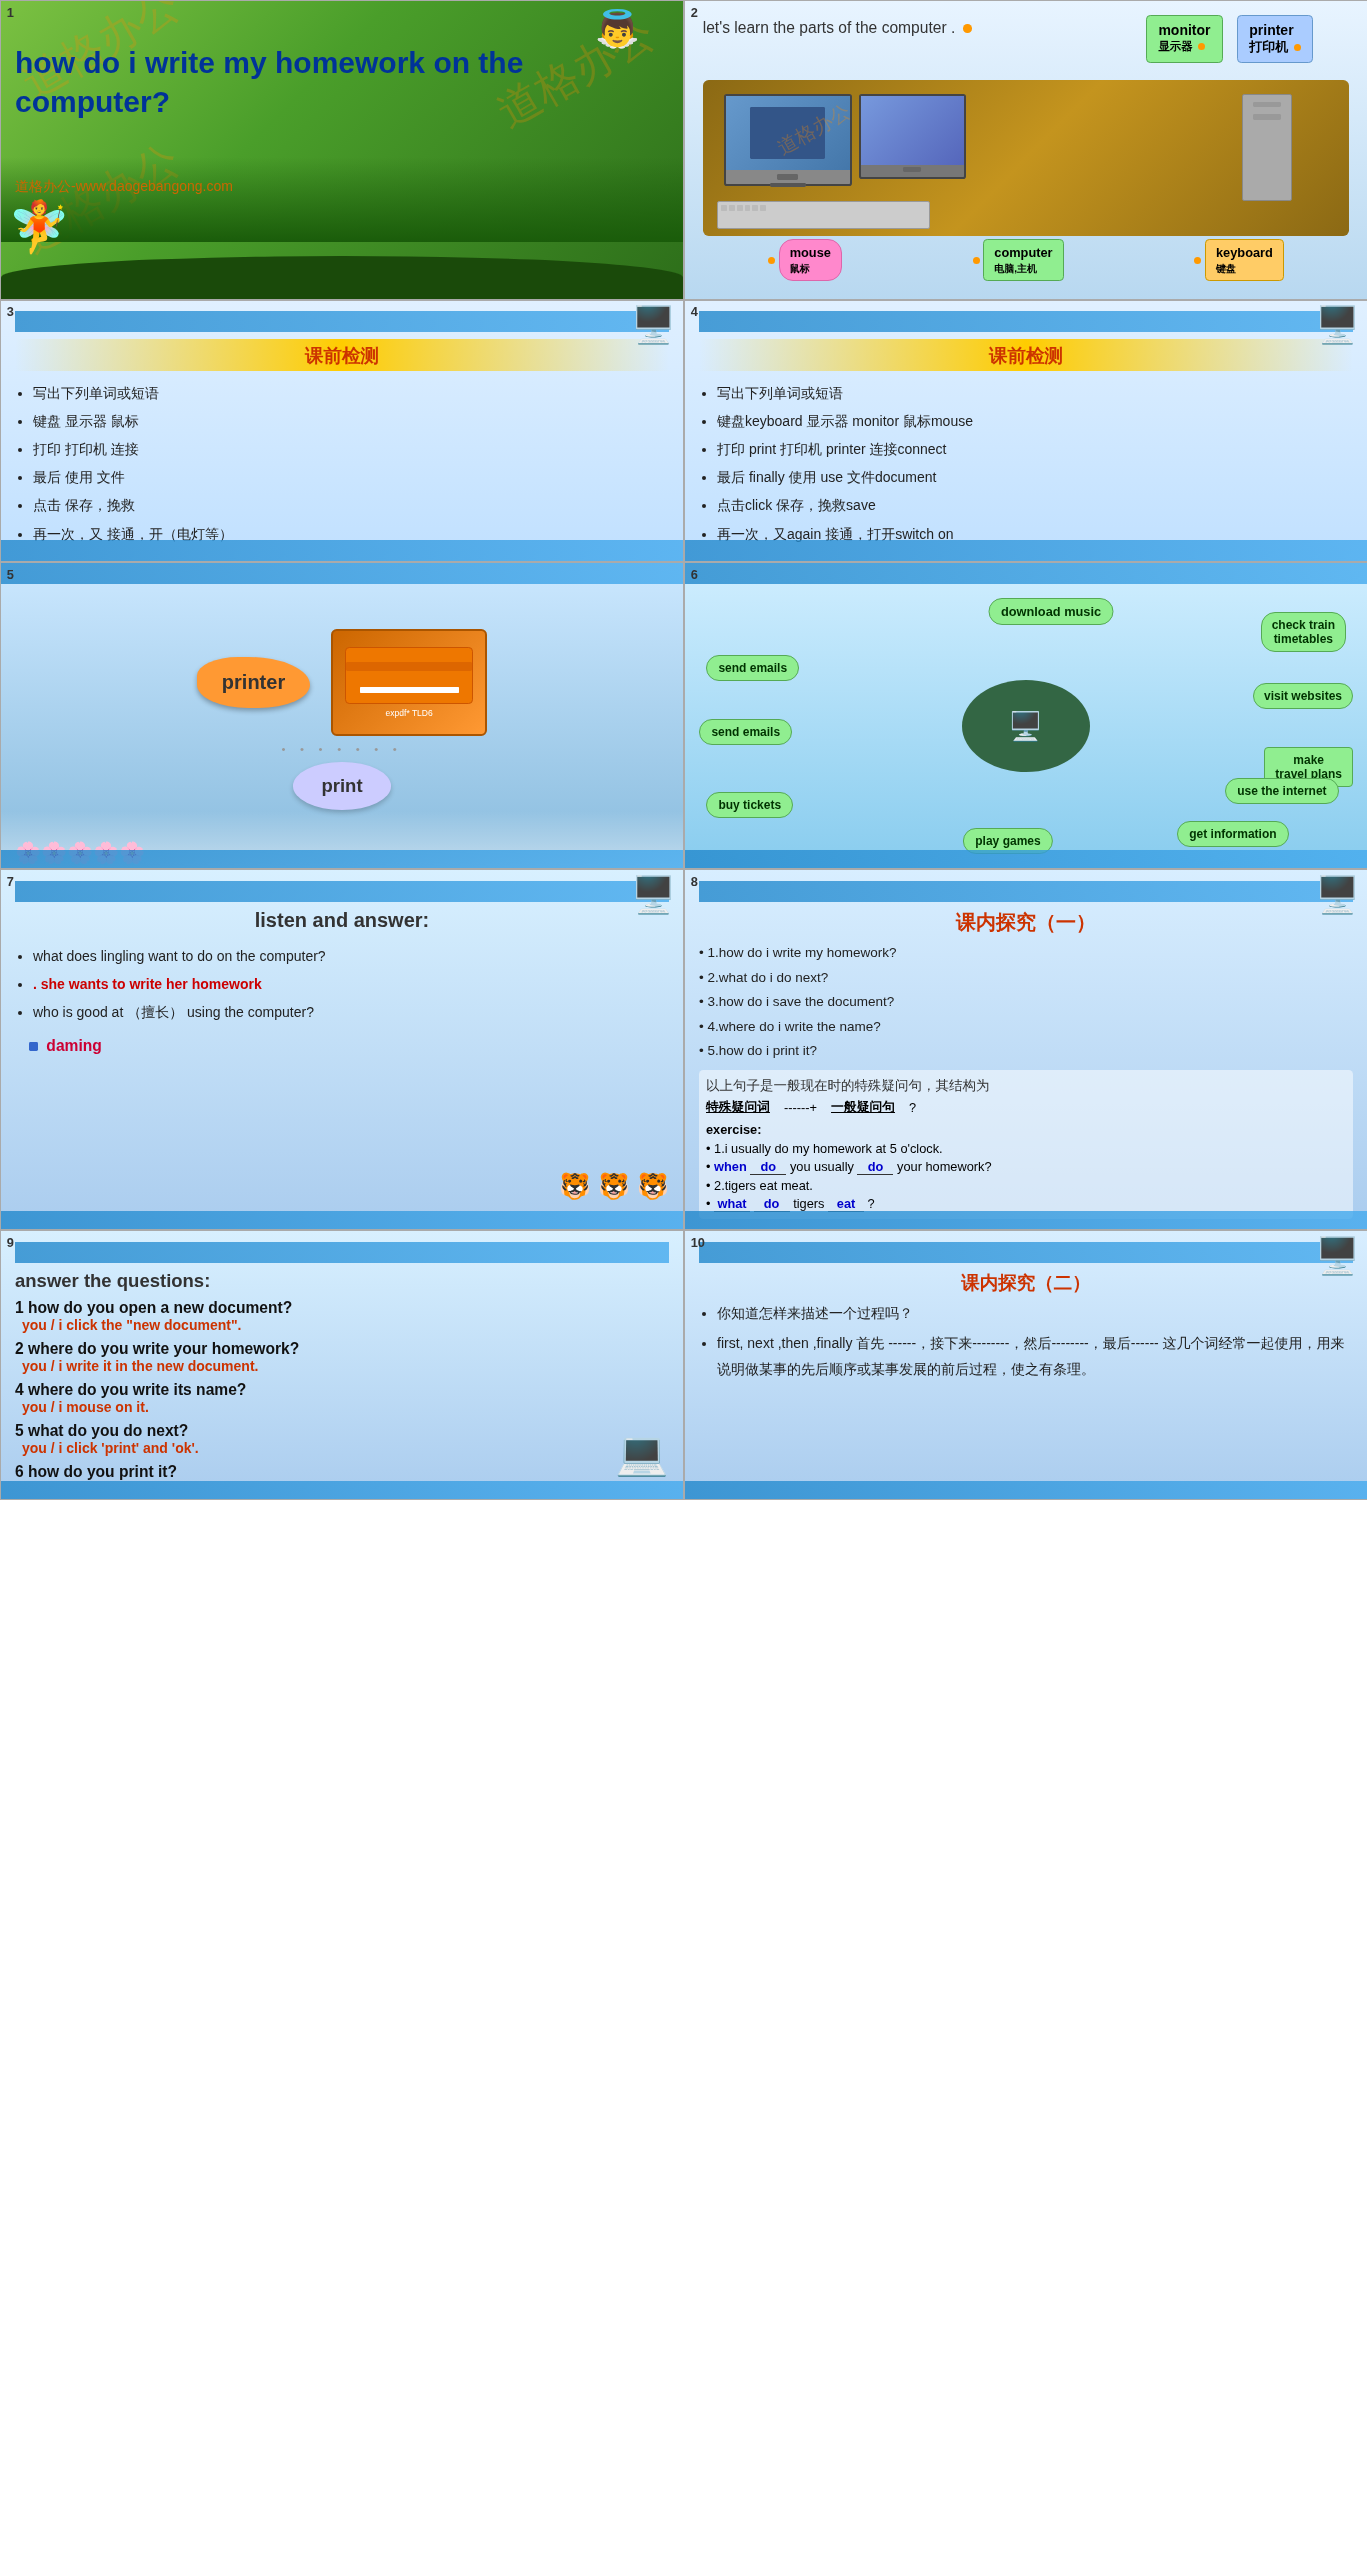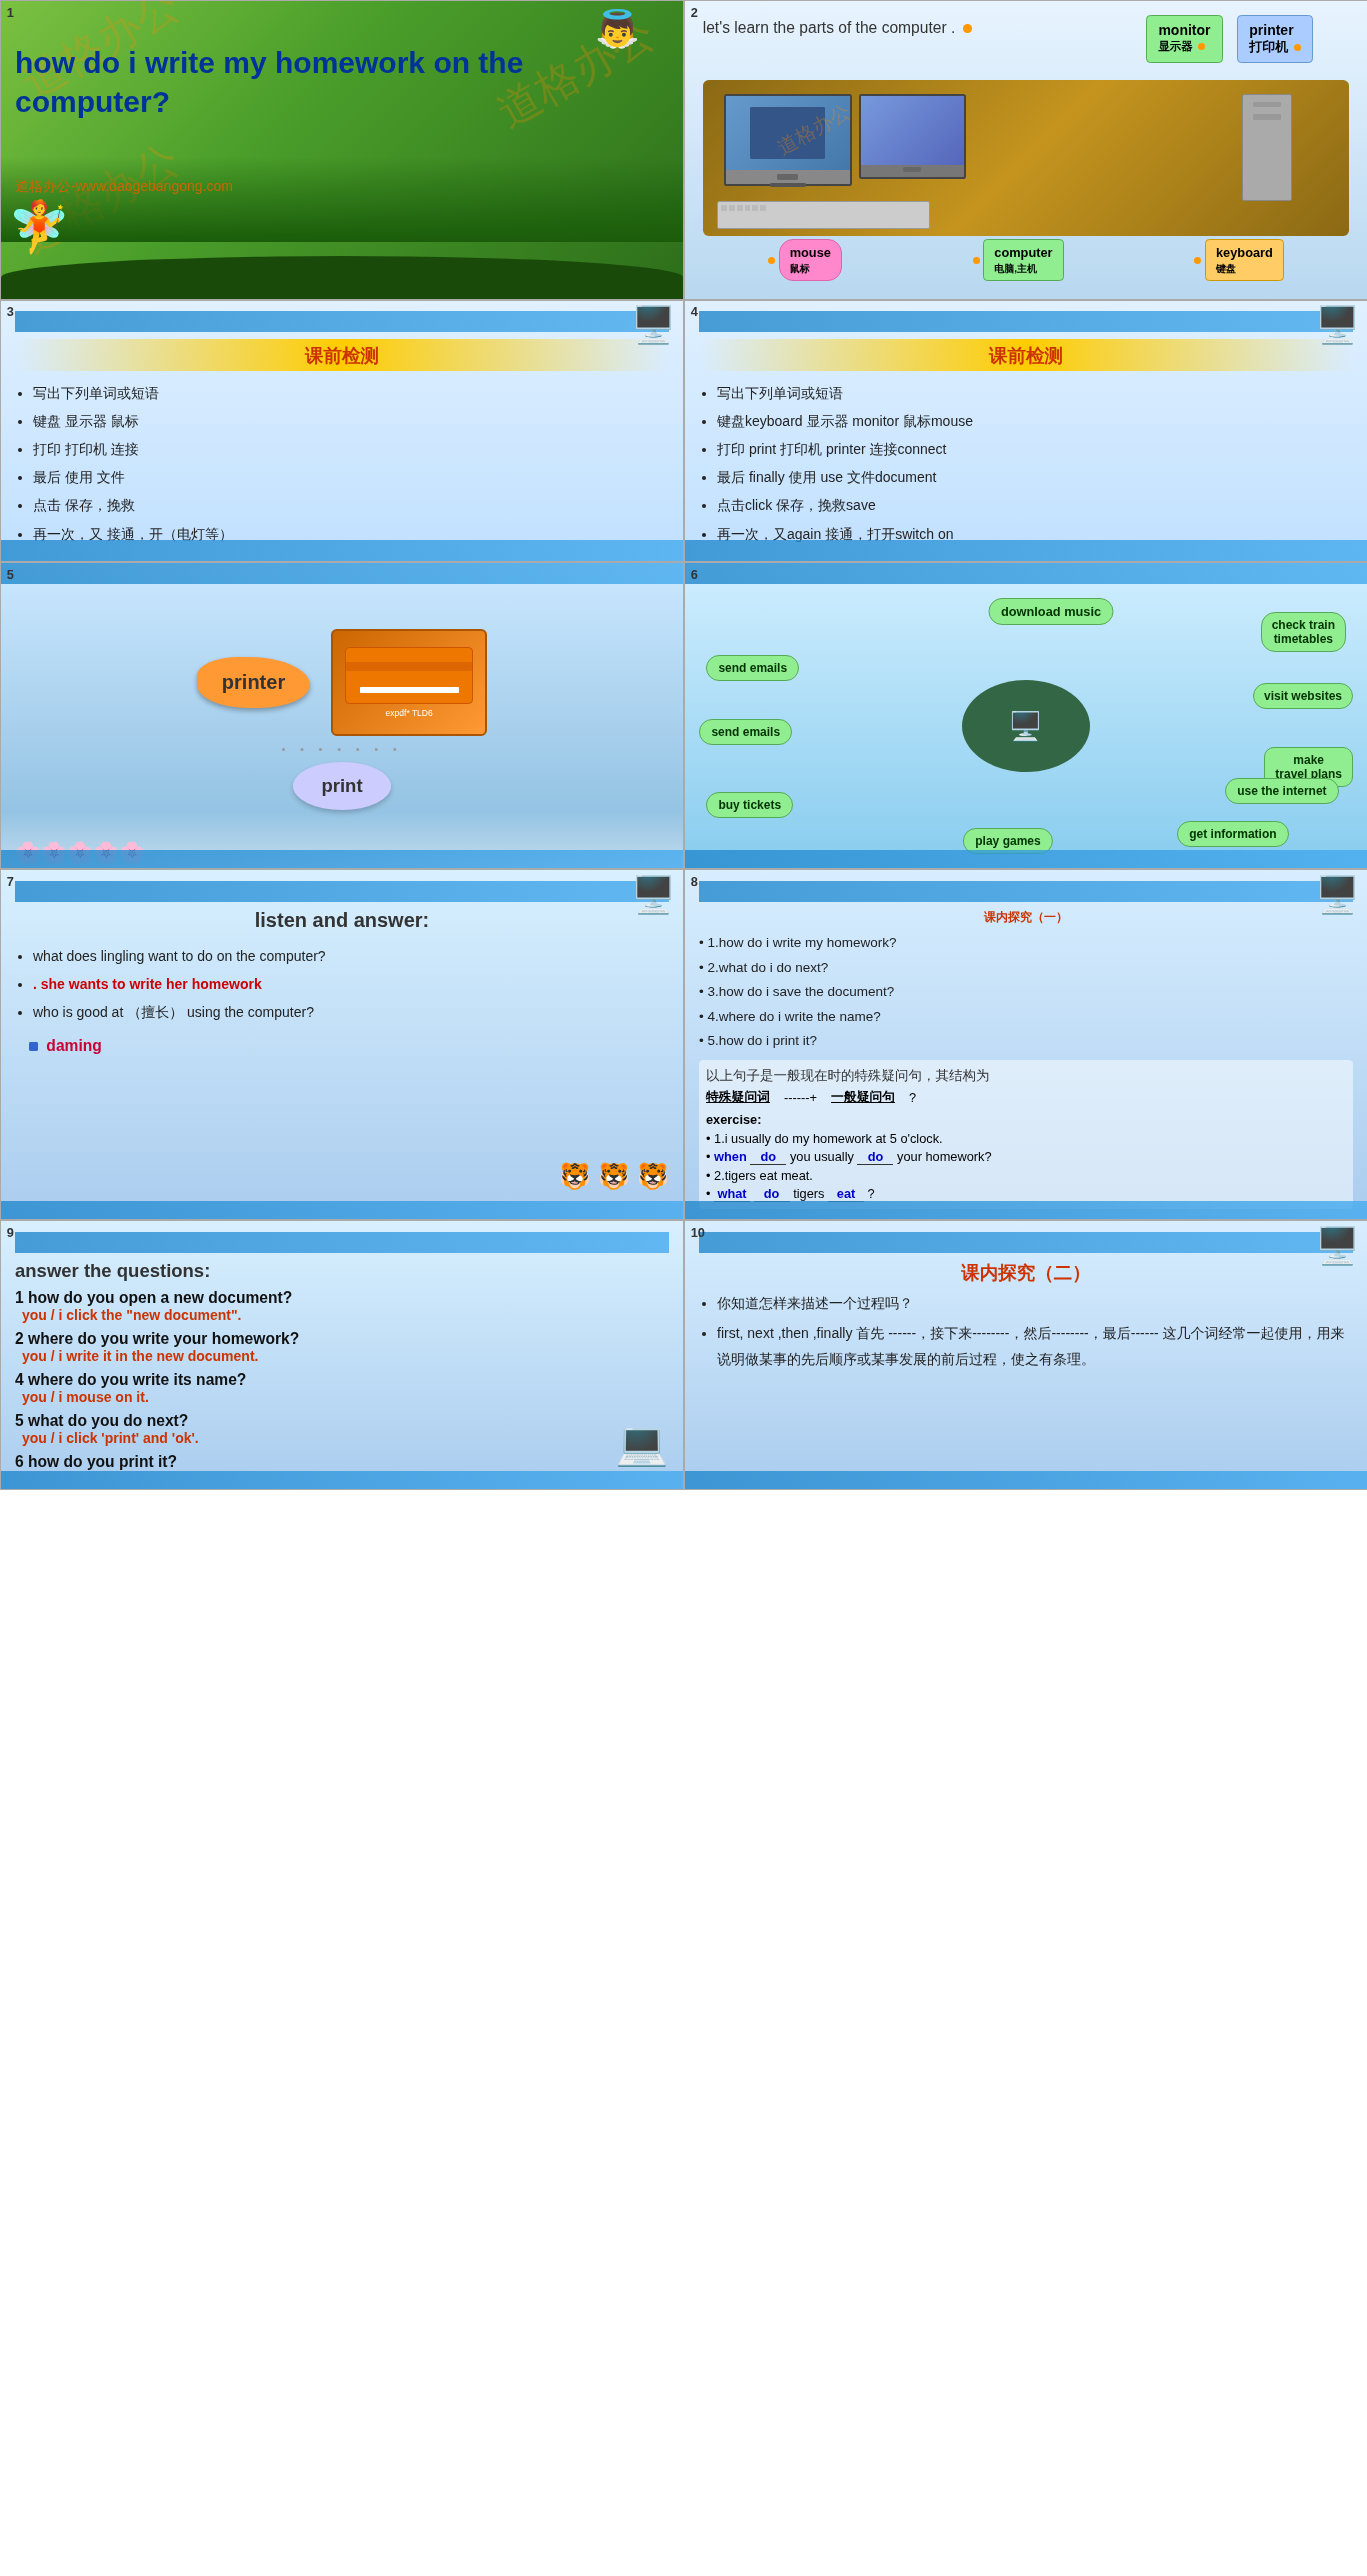--- a/index.html
+++ b/index.html
@@ -132,21 +132,21 @@
     }
     
     .cell-8 {
       background: linear-gradient(180deg, #d8eeff 0%, #aaccee 100%);
       min-height: 258px;
       padding: 10.7px 14px;
     }
     .cell-8 .section-title2 {
       text-align: center;
       color: #cc3300;
-      font-size: 12px;
+      font-size: 20px;
       font-weight: bold;
       margin-bottom: 7px;
     }
     .numbered-list { list-style: none; padding: 0; }
     .numbered-list li {
       font-size: 13.5px;
       color: #222;
       margin-bottom: 4.3px;
       line-height: 1.5;
     }
@@ -387,21 +387,21 @@
 
       <div style="position:absolute;top:7px;left:50%;transform:translateX(-30%);background:#90ee90;border-radius:14px;padding:5px 11.4px;font-size:12.8px;font-weight:bold;color:#003300;border:0.7px solid #55aa55;">
         <span>download music</span>
       </div>
       <div style="position:absolute;top:21px;right:14px;background:#90ee90;border-radius:14px;padding:5px 10px;font-size:12px;font-weight:bold;color:#003300;border:0.7px solid #55aa55;text-align:center;">
         check train<br>timetables
       </div>
       <div style="position:absolute;top:92px;right:7px;background:#90ee90;border-radius:14px;padding:5px 10px;font-size:12px;font-weight:bold;color:#003300;border:0.7px solid #55aa55;">
         <span>visit websites</span>
       </div>
-      <div style="position:absolute;top:156px;right:7px;background:#90ee90;border-radius:10px;padding:5px 10px;font-size:12px;font-weight:bold;color:#003300;border:0.7px solid #55aa55;text-align:center;">
+      <div style="position:absolute;top:156px;right:7px;background:#90ee90;border-radius:4px;padding:5px 10px;font-size:12px;font-weight:bold;color:#003300;border:0.7px solid #55aa55;text-align:center;">
         make<br>travel plans
       </div>
       <div style="position:absolute;bottom:57px;right:21px;background:#90ee90;border-radius:14px;padding:5px 11.4px;font-size:12px;font-weight:bold;color:#003300;border:0.7px solid #55aa55;">
         <span>use the internet</span>
       </div>
       <div style="position:absolute;bottom:14px;right:71px;background:#90ee90;border-radius:14px;padding:5px 11.4px;font-size:12px;font-weight:bold;color:#003300;border:0.7px solid #55aa55;">
         <span>get information</span>
       </div>
       <div style="position:absolute;bottom:7px;left:50%;transform:translateX(-70%);background:#90ee90;border-radius:14px;padding:5px 11.4px;font-size:12px;font-weight:bold;color:#003300;border:0.7px solid #55aa55;">
         <span>play games</span>

